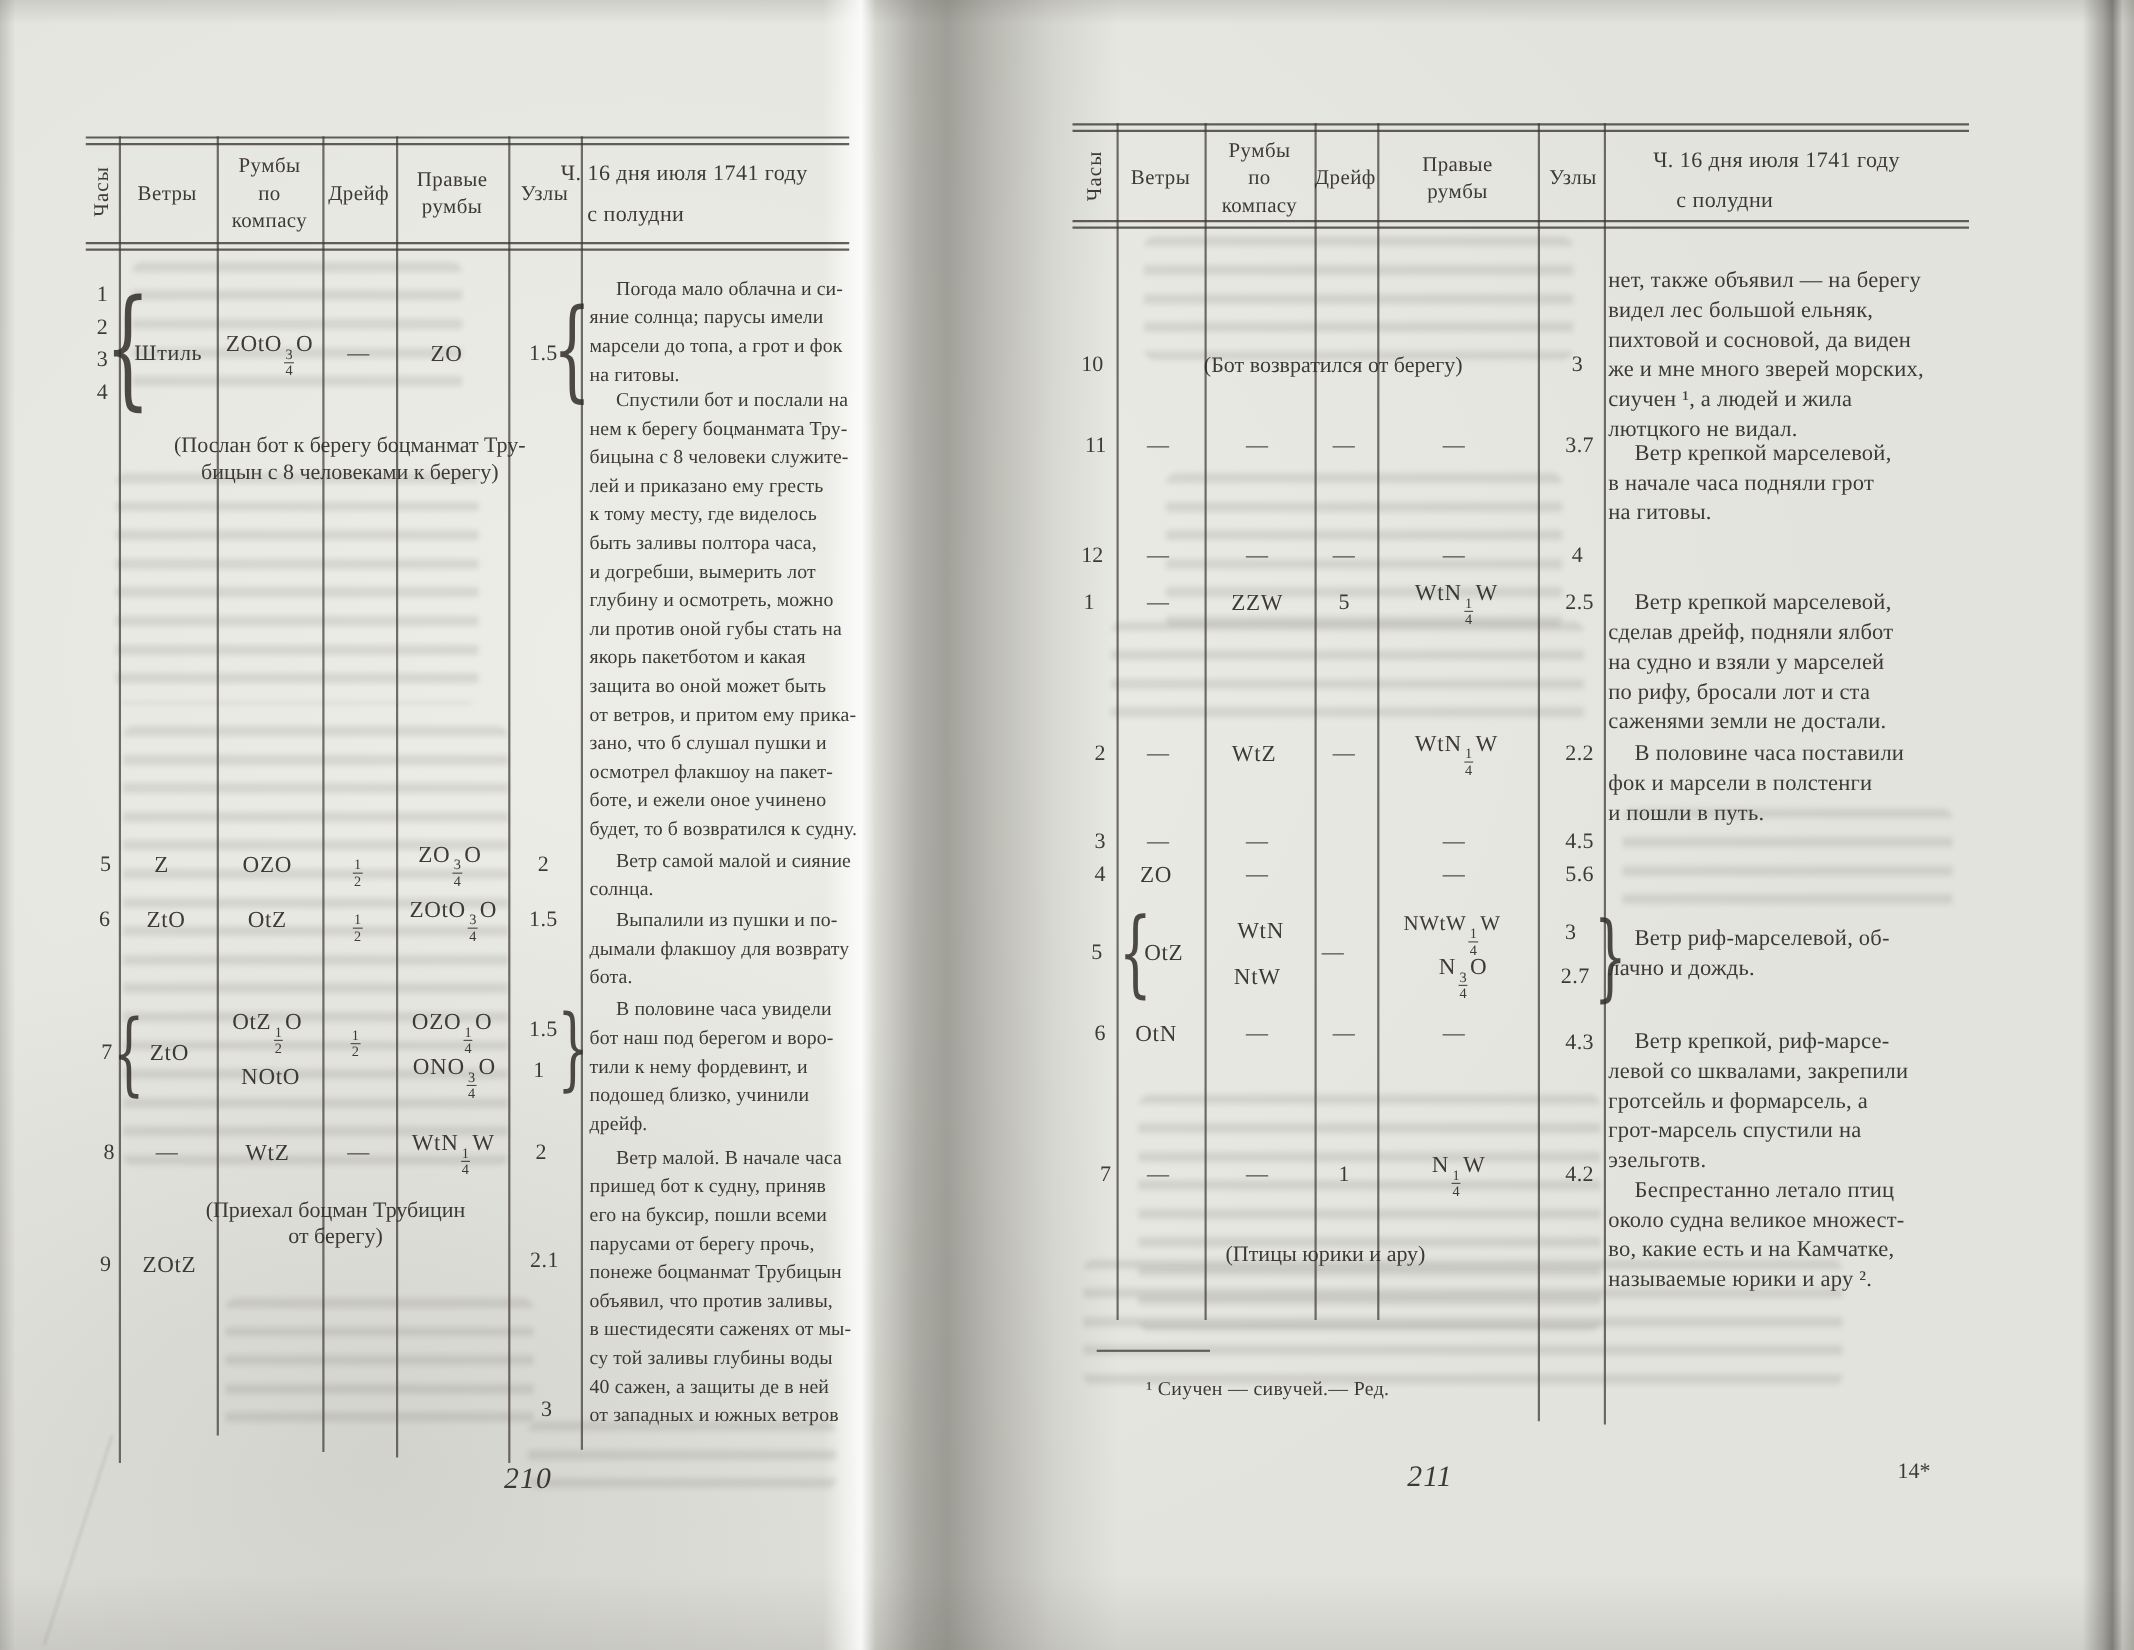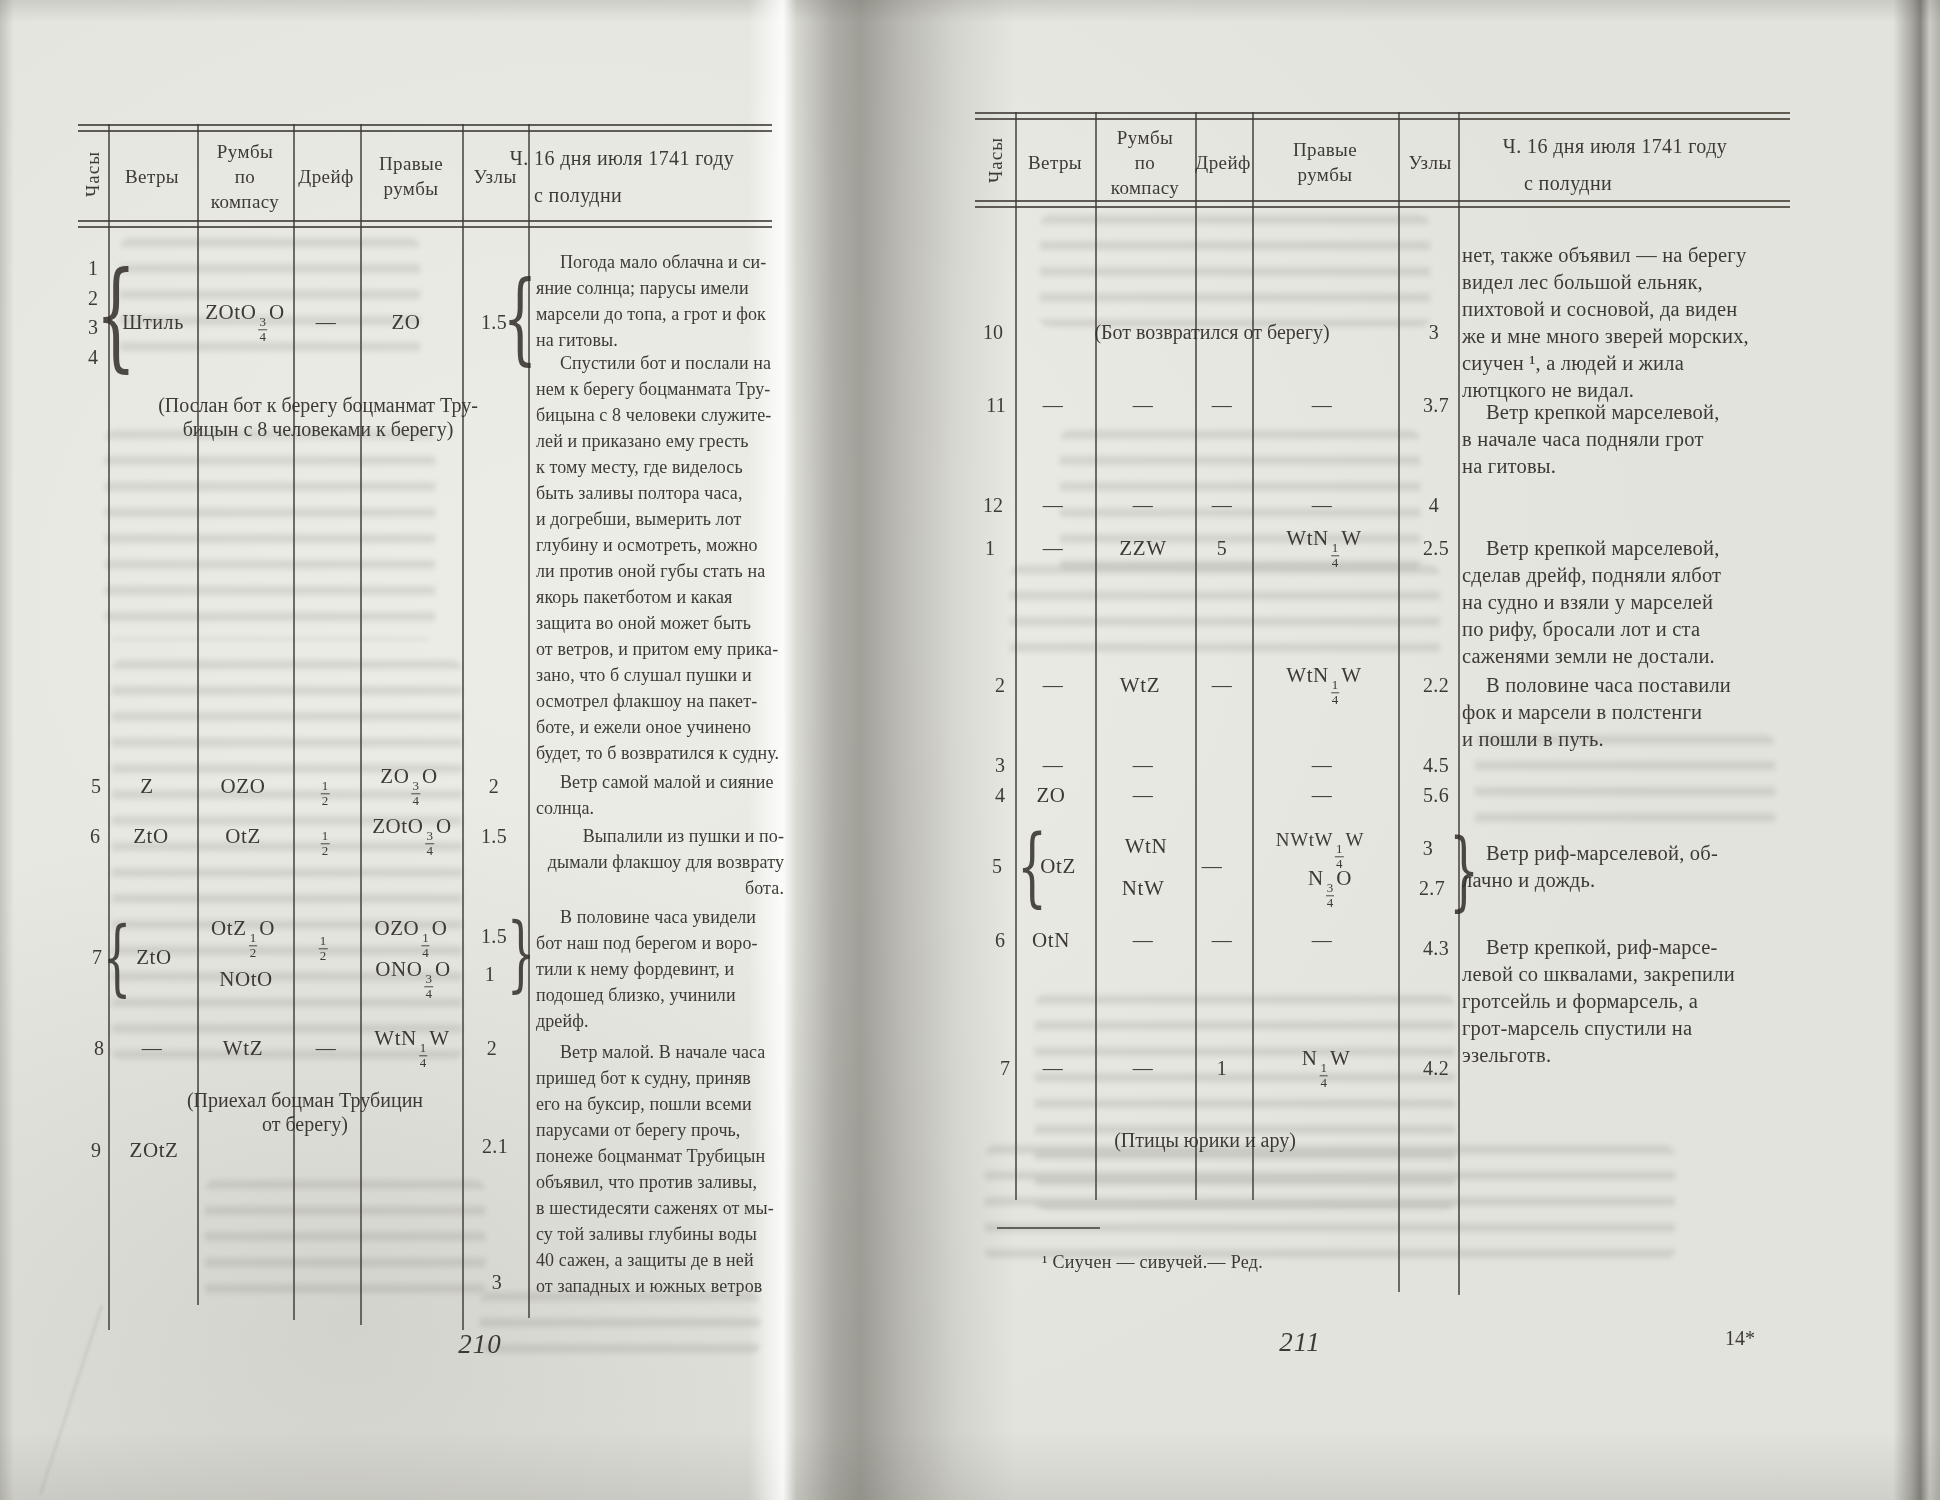--- a/index.html
+++ b/index.html
@@ -196,21 +196,21 @@
 ли против оной губы стать на
 якорь пакетботом и какая
 защита во оной может быть
 от ветров, и притом ему прика-
 зано, что б слушал пушки и
 осмотрел флакшоу на пакет-
 боте, и ежели оное учинено
 будет, то б возвратился к судну.</div>
   <div class="para lp" style="left:536px;top:769px;">Ветр самой малой и сияние
 солнца.</div>
-  <div class="para lp" style="left:536px;top:823px;text-align:right;">Выпалили из пушки и по-
+  <div class="para lp" style="left:536px;top:823px;">Выпалили из пушки и по-
 дымали флакшоу для возврату
 бота.</div>
   <div class="para lp" style="left:536px;top:904px;">В половине часа увидели
 бот наш под берегом и воро-
 тили к нему фордевинт, и
 подошед близко, учинили
 дрейф.</div>
   <div class="para lp" style="left:536px;top:1039px;">Ветр малой. В начале часа
 пришед бот к судну, приняв
 его на буксир, пошли всеми
@@ -350,20 +350,24 @@
   <div class="para rp" style="left:1462px;top:672px;">В половине часа поставили
 фок и марсели в полстенги
 и пошли в путь.</div>
   <div class="para rp" style="left:1462px;top:840px;">Ветр риф-марселевой, об-
 лачно и дождь.</div>
   <div class="para rp" style="left:1462px;top:934px;">Ветр крепкой, риф-марсе-
 левой со шквалами, закрепили
 гротсейль и формарсель, а
 грот-марсель спустили на
 эзельготв.</div>
+  <div class="para rp" style="left:1462px;top:1069px;">Беспрестанно летало птиц
+около судна великое множест-
+во, какие есть и на Камчатке,
+называемые юрики и ару ².</div>
 
   <div class="hline" style="left:997px;top:1227px;width:103px;"></div>
   <div class="fnline" style="left:1042px;top:1252px;">¹ Сиучен — сивучей.— Ред.</div>
 
   <div class="pagenum" style="left:1300px;top:1342px;">211</div>
   <div class="sig" style="left:1740px;top:1338px;">14*</div>
 
 </div>
 
 </body></html>

